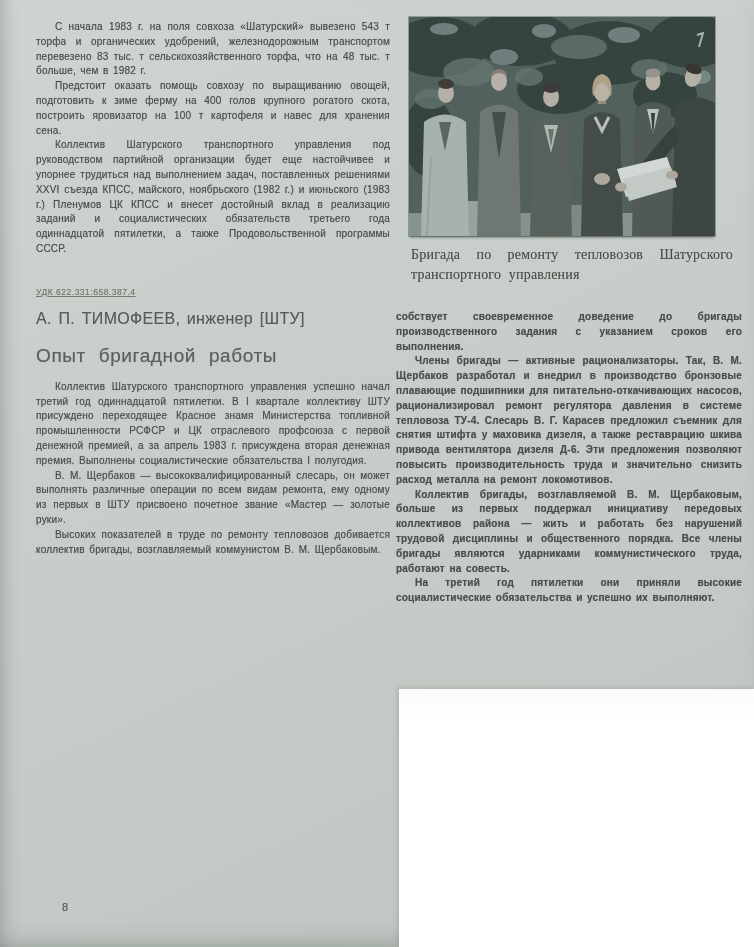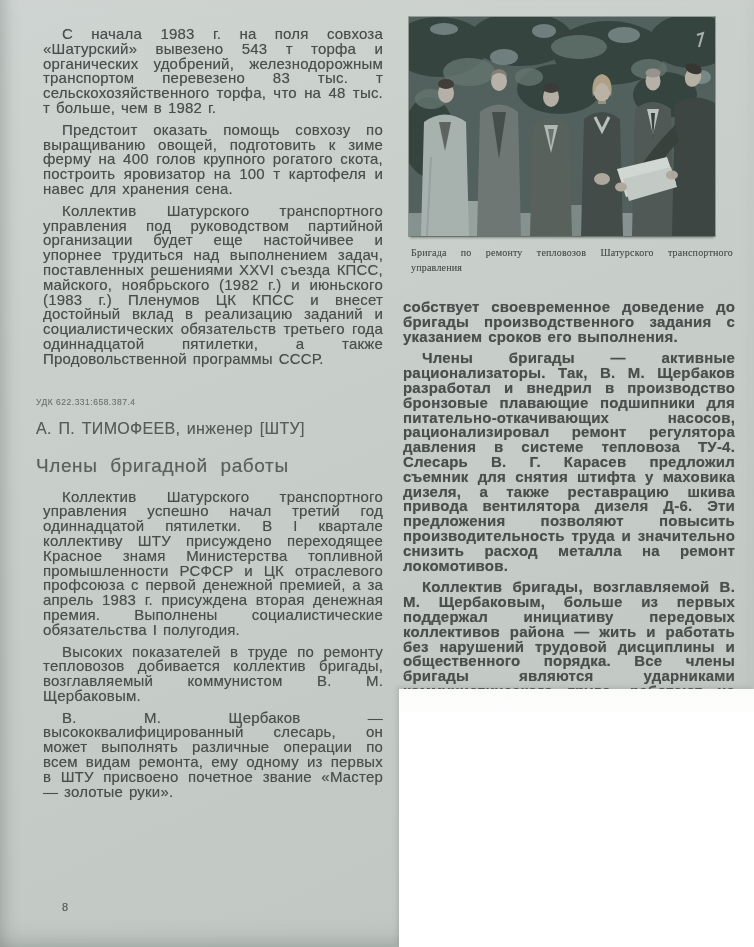--- a/index.html
+++ b/index.html
@@ -9,45 +9,45 @@
     margin:0 auto;
     background:linear-gradient(155deg,#ced4d1 0%,#c9cfca 30%,#c5cbc6 60%,#bfc5c0 100%);
     box-shadow:inset 10px 0 18px -8px rgba(70,80,75,.30), inset 0 -16px 24px -14px rgba(70,80,75,.28), inset 0 10px 16px -10px rgba(255,255,255,.35);
     overflow:hidden;
     font-family:"Liberation Sans", sans-serif;
   }
   .left-col { position:absolute; left:36px; top:20px; width:354px; }
   .right-col { position:absolute; left:396px; top:17px; width:346px; }
 
   .para {
-    margin:7px; font-size:15px; line-height:14.8px;
+    margin:0; font-size:10px; line-height:14.8px;
     text-align:justify; color:#4a4f4e;
     word-spacing:1.5px; letter-spacing:0.2px;
     text-shadow:0 0 0.7px rgba(74,79,78,.55);
   }
   .indent { text-indent:19px; }
 
   .udc { margin-top:30px; font-size:8.5px; color:#72786f; letter-spacing:0.5px;
-         text-shadow:0 0 0.6px rgba(110,116,110,.5); }
+         text-shadow:0 0 0.6px rgba(110,116,110,.5);text-decoration:underline; }
   .author { margin-top:13px; font-size:16px; color:#565c5a; word-spacing:2px;
             letter-spacing:0.3px; text-shadow:0 0 0.6px rgba(86,92,90,.5); }
   .title { margin:17px 0 0 0; font-size:19px; font-weight:normal; color:#5a605d;
            word-spacing:7px; letter-spacing:0.6px; text-shadow:0 0 0.8px rgba(90,96,93,.5); }
   .article-body { margin-top:13px; }
 
   .photo-frame {
     margin-left:13px; width:306px; height:219px;
     outline:1px solid rgba(45,55,48,.35);
     box-shadow:0 3px 2px -1px rgba(60,68,62,.45);
     background:#4d5b54;
   }
   .caption {
     margin:9px 0 0 15px; width:322px;
     font-family:"Liberation Serif", serif;
-    font-size:10px; line-height:15px; color:#4c514d;
+    font-size:14px; line-height:20px; color:#4c514d;
     text-align:justify; word-spacing:4px; letter-spacing:0.2px;
     text-shadow:0 0 0.5px rgba(76,81,77,.5);
   }
   .right-text { margin-top:25px;font-weight:bold; }
 
   .white-cut {
     position:absolute; left:399px; top:689px; width:355px; height:258px;
     background:linear-gradient(180deg,#fbfbfa 0%,#ffffff 12%,#ffffff 100%);
     box-shadow:-2px -2px 4px rgba(120,128,122,.25);
   }
@@ -61,26 +61,26 @@
 
 <div class="page">
 
   <div class="left-col">
     <p class="para indent">С начала 1983 г. на поля совхоза «Шатурский» вывезено 543 т торфа и органических удобрений, железнодорожным транспортом перевезено 83 тыс. т сельскохозяйственного торфа, что на 48 тыс. т больше, чем в 1982 г.</p>
     <p class="para indent">Предстоит оказать помощь совхозу по выращиванию овощей, подготовить к зиме ферму на 400 голов крупного рогатого скота, построить яровизатор на 100 т картофеля и навес для хранения сена.</p>
     <p class="para indent">Коллектив Шатурского транспортного управления под руководством партийной организации будет еще настойчивее и упорнее трудиться над выполнением задач, поставленных решениями XXVI съезда КПСС, майского, ноябрьского (1982 г.) и июньского (1983 г.) Пленумов ЦК КПСС и внесет достойный вклад в реализацию заданий и социалистических обязательств третьего года одиннадцатой пятилетки, а также Продовольственной программы СССР.</p>
 
     <div class="udc">УДК 622.331:658.387.4</div>
     <div class="author">А. П. ТИМОФЕЕВ, инженер [ШТУ]</div>
-    <h1 class="title">Члены бригадной работы</h1>
+    <h1 class="title">Опыт бригадной работы</h1>
 
     <div class="article-body">
       <p class="para indent">Коллектив Шатурского транспортного управления успешно начал третий год одиннадцатой пятилетки. В I квартале коллективу ШТУ присуждено переходящее Красное знамя Министерства топливной промышленности РСФСР и ЦК отраслевого профсоюза с первой денежной премией, а за апрель 1983 г. присуждена вторая денежная премия. Выполнены социалистические обязательства I полугодия.</p>
+      <p class="para indent">В. М. Щербаков — высококвалифицированный слесарь, он может выполнять различные операции по всем видам ремонта, ему одному из первых в ШТУ присвоено почетное звание «Мастер — золотые руки».</p>
       <p class="para indent">Высоких показателей в труде по ремонту тепловозов добивается коллектив бригады, возглавляемый коммунистом В. М. Щербаковым.</p>
-      <p class="para indent">В. М. Щербаков — высококвалифицированный слесарь, он может выполнять различные операции по всем видам ремонта, ему одному из первых в ШТУ присвоено почетное звание «Мастер — золотые руки».</p>
     </div>
   </div>
 
   <div class="right-col">
 
     <div class="photo-frame">
       <svg viewBox="0 0 306 219" width="306" height="219" xmlns="http://www.w3.org/2000/svg">
         <rect width="306" height="219" fill="#4d5b54"></rect>
 
         <g fill="#2c3a31">

